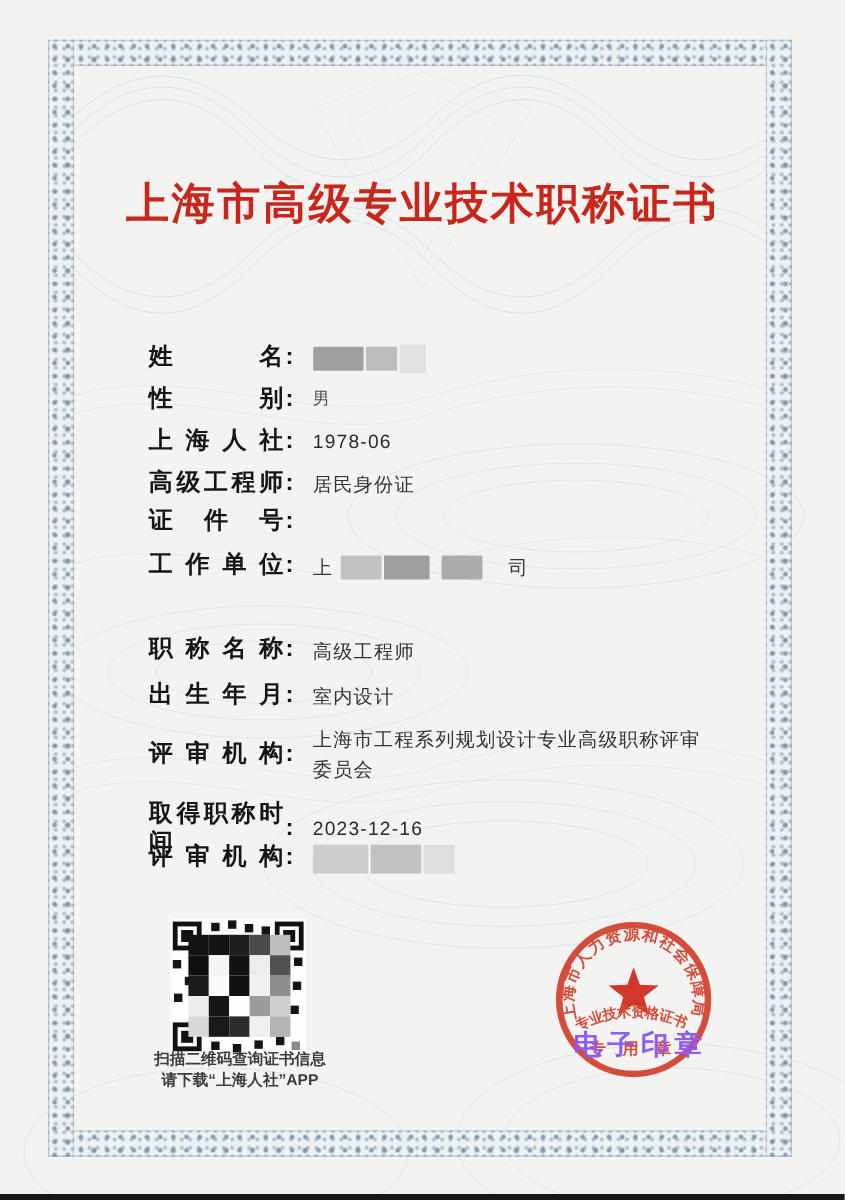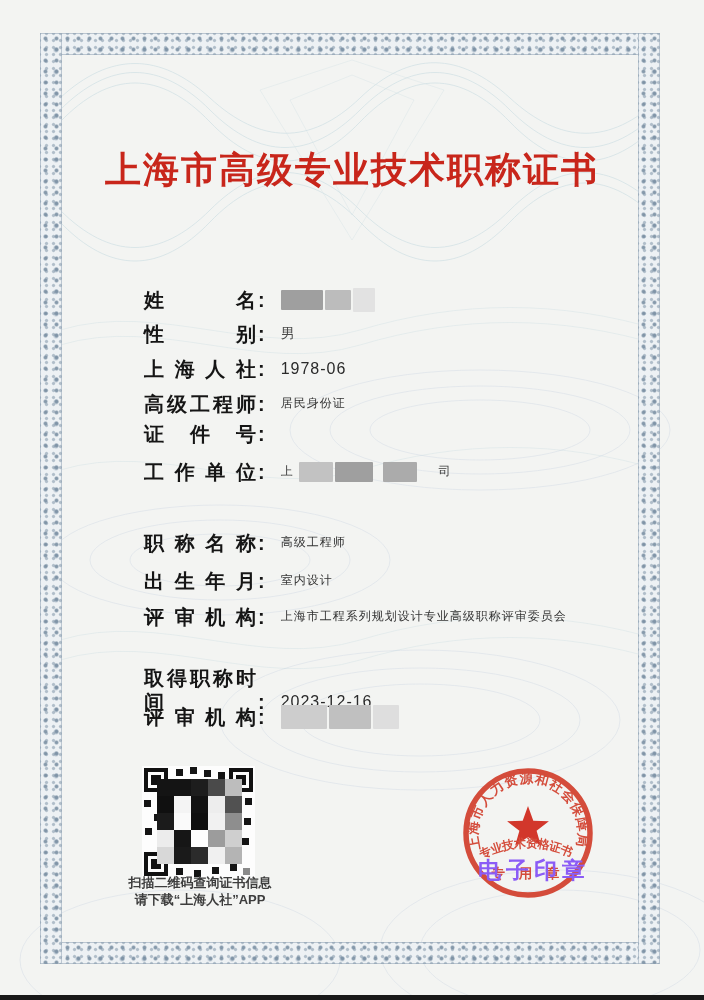--- a/index.html
+++ b/index.html
@@ -27,29 +27,29 @@
   .oband.left{left:40px;top:33px;width:22px;height:931px;}
   .oband.right{left:638px;top:33px;width:22px;height:931px;}
   .photo-edge{position:absolute;left:0;top:995px;width:704px;height:5px;background:#191919;z-index:5;}
   
   .cert-title{
     position:absolute;z-index:3;left:62px;top:146px;width:580px;
     text-align:center;font-size:36px;font-weight:700;letter-spacing:2px;
     font-family:"Liberation Sans","DejaVu Sans",sans-serif;
   }
   
-  .row{position:absolute;z-index:3;left:144px;display:flex;align-items:flex-end;}
+  .row{position:absolute;z-index:3;left:124px;display:flex;align-items:center;}
   .flabel{
     display:inline-block;width:112px;
     text-align:justify;text-align-last:justify;
     font-size:20px;font-weight:700;color:#151515;line-height:24px;
   }
   .colon{font-size:20px;font-weight:700;color:#151515;line-height:24px;margin-left:2px;}
   .fvalue{margin-left:16px;padding-top:3px;font-size:16px;color:#2a2a2a;letter-spacing:1px;line-height:25px;}
-  .fvalue.kai{font-family:"DejaVu Serif","Liberation Serif",serif;font-size:12px;color:#333;}
+  .fvalue.kai{font-family:"DejaVu Serif","Liberation Serif",serif;font-size:16px;color:#333;}
   .fvalue.small{font-size:14px;color:#4a4a4a;}
   .fvalue.wrapv{width:336px;}
   .rb{display:inline-block;height:20px;vertical-align:middle;border-radius:1px;margin-right:2px;}
   .rb.tall{height:24px;}
   .suffix-txt{vertical-align:middle;color:#3a3a3a;}
   
   .qr{position:absolute;z-index:3;left:142px;top:766px;width:113px;height:112px;background:#fdfdfd;}
   .finder{position:absolute;width:24px;height:24px;border:4px solid #111;box-sizing:border-box;}
   .finder::after{content:"";position:absolute;left:3px;top:3px;width:10px;height:10px;background:#111;}
   .finder.tl{left:2px;top:2px;} .finder.tr{right:2px;top:2px;} .finder.bl{left:2px;bottom:2px;}

